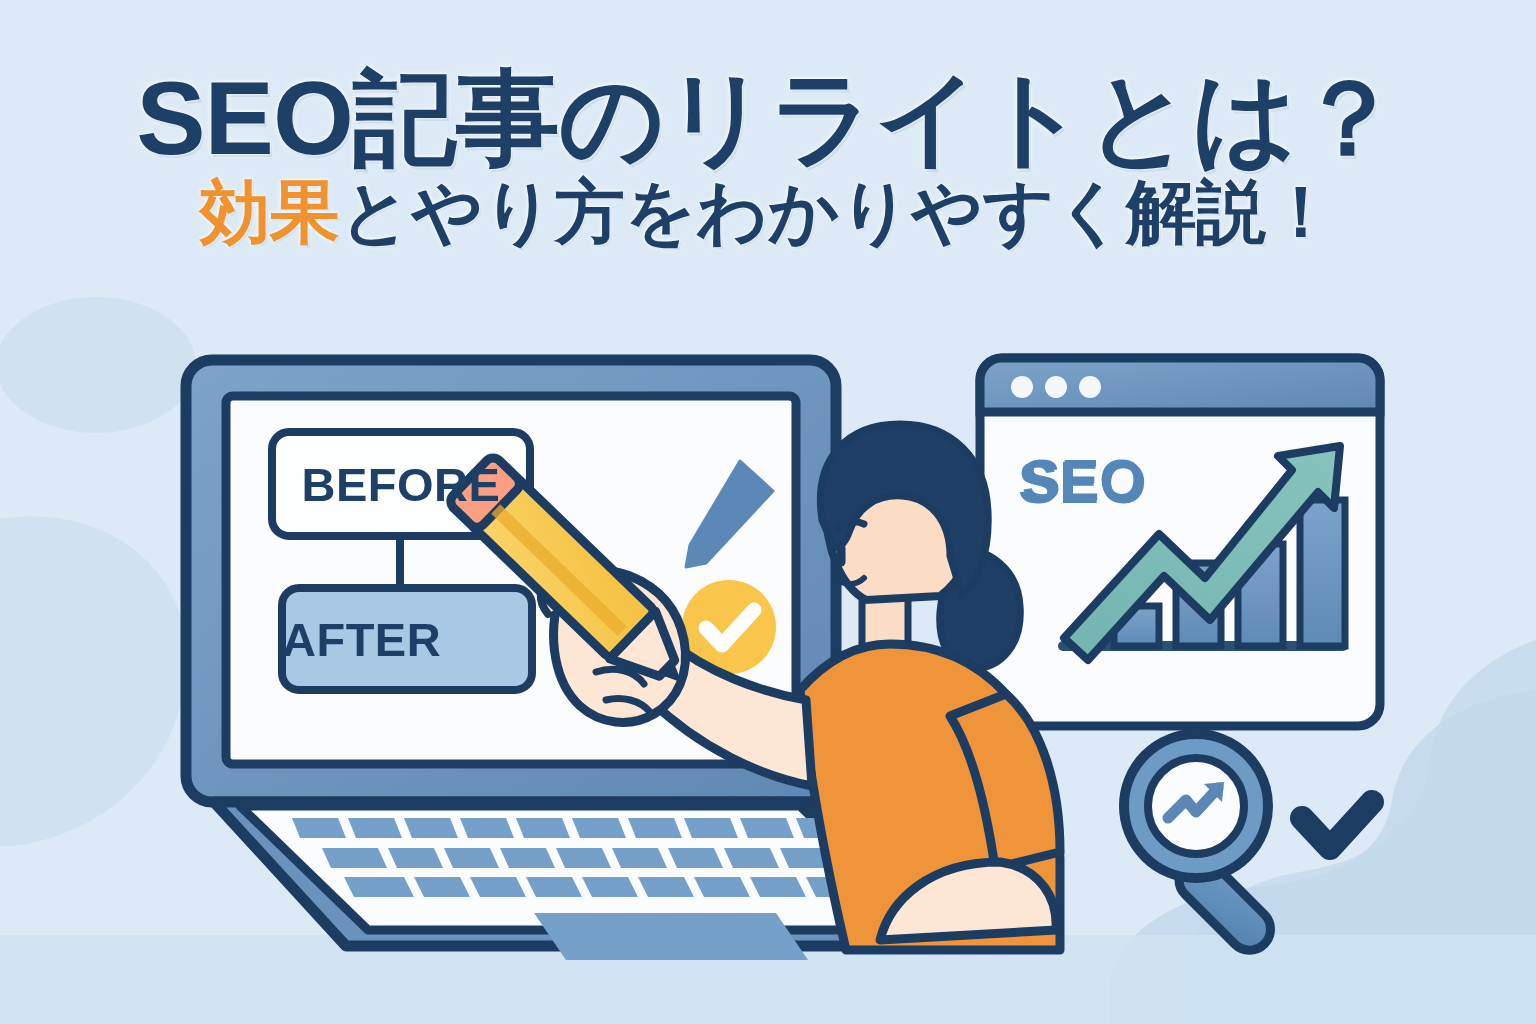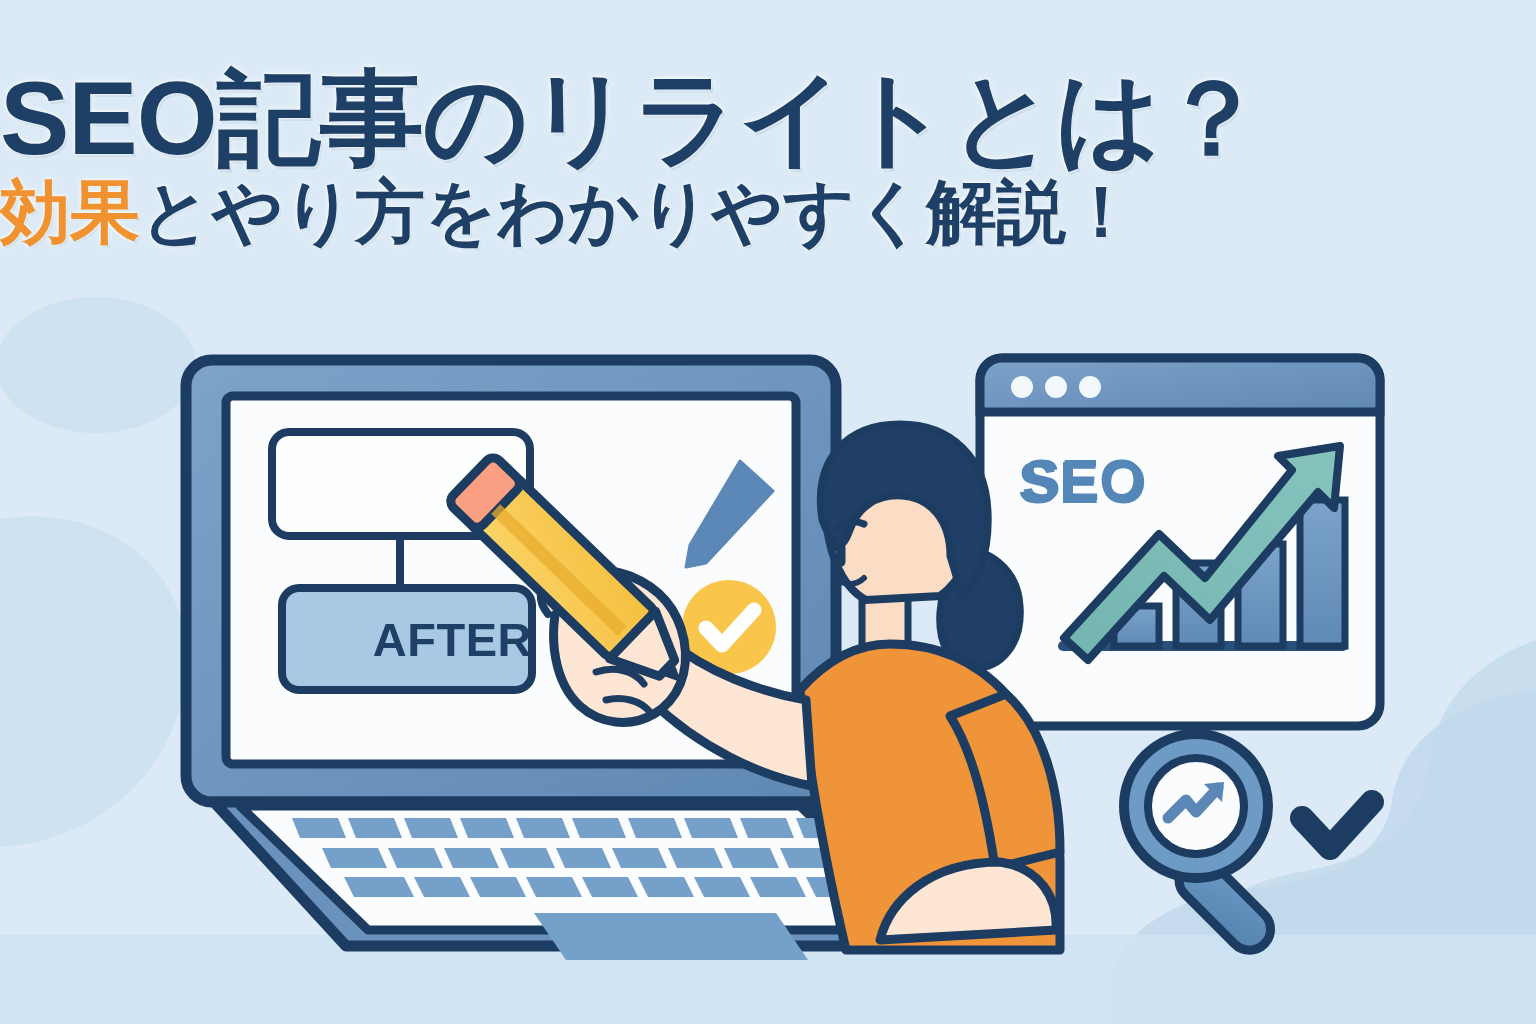--- a/index.html
+++ b/index.html
@@ -19,20 +19,21 @@
     position: absolute;
     left: 0; top: 0;
     width: 1536px;
     height: 1024px;
   }
   .headline-wrap {
     position: absolute;
     left: 0;
     top: 62px;
     width: 1536px;
+    text-align: center;
     z-index: 20;
   }
   .headline-main {
     font-size: 104px;
     font-weight: 700;
     line-height: 1.08;
     color: #1f4066;
     letter-spacing: -1px;
     white-space: nowrap;
     text-shadow: 0 0 3px rgba(255,255,255,0.95), 0 0 7px rgba(255,255,255,0.8), 2px 3px 0 rgba(140,175,205,0.35);
@@ -213,20 +214,23 @@
     <g>
       <rect x="1200" y="850" width="112" height="42" rx="21" transform="rotate(45 1200 850)" fill="url(#magGrad)" stroke="#1d3c61" stroke-width="9"></rect>
       <circle cx="1196" cy="806" r="72" fill="#6e9bc6" stroke="#1d3c61" stroke-width="10"></circle>
       <circle cx="1196" cy="806" r="48" fill="#fbfcfd" stroke="#1d3c61" stroke-width="8"></circle>
       <path d="M 1168 818 L 1186 800 L 1196 812 L 1218 788" fill="none" stroke="#5a87b6" stroke-width="11" stroke-linecap="round" stroke-linejoin="round"></path>
       <path d="M 1204 784 L 1224 782 L 1222 802 Z" fill="#5a87b6"></path>
     </g>
     <path d="M 1302 818 L 1330 848 L 1372 802" fill="none" stroke="#1d3c61" stroke-width="24" stroke-linecap="round" stroke-linejoin="round"></path>
   </svg>
 
-  <div style="position:absolute;left:282px;top:588px;width:250px;height:102px;display:flex;align-items:center;justify-content:flex-end;z-index:12;">
+  <div style="position:absolute;left:272px;top:432px;width:258px;height:104px;display:flex;align-items:center;justify-content:center;z-index:12;">
+    <span style="font-size:47px;font-weight:700;color:#1f4066;letter-spacing:0.5px;font-family:'Liberation Sans',sans-serif;">BEFORE</span>
+  </div>
+  <div style="position:absolute;left:282px;top:588px;width:250px;height:102px;display:flex;align-items:center;justify-content:flex-start;z-index:12;">
     <span style="font-size:47px;font-weight:700;color:#1f4066;letter-spacing:0.5px;font-family:'Liberation Sans',sans-serif;">AFTER</span>
   </div>
   <div style="position:absolute;left:1018px;top:448px;z-index:12;">
     <span style="font-size:60px;font-weight:700;color:#5487b8;letter-spacing:1px;font-family:'Liberation Sans',sans-serif;">SEO</span>
   </div>
 
 </div>
 
 </body></html>

